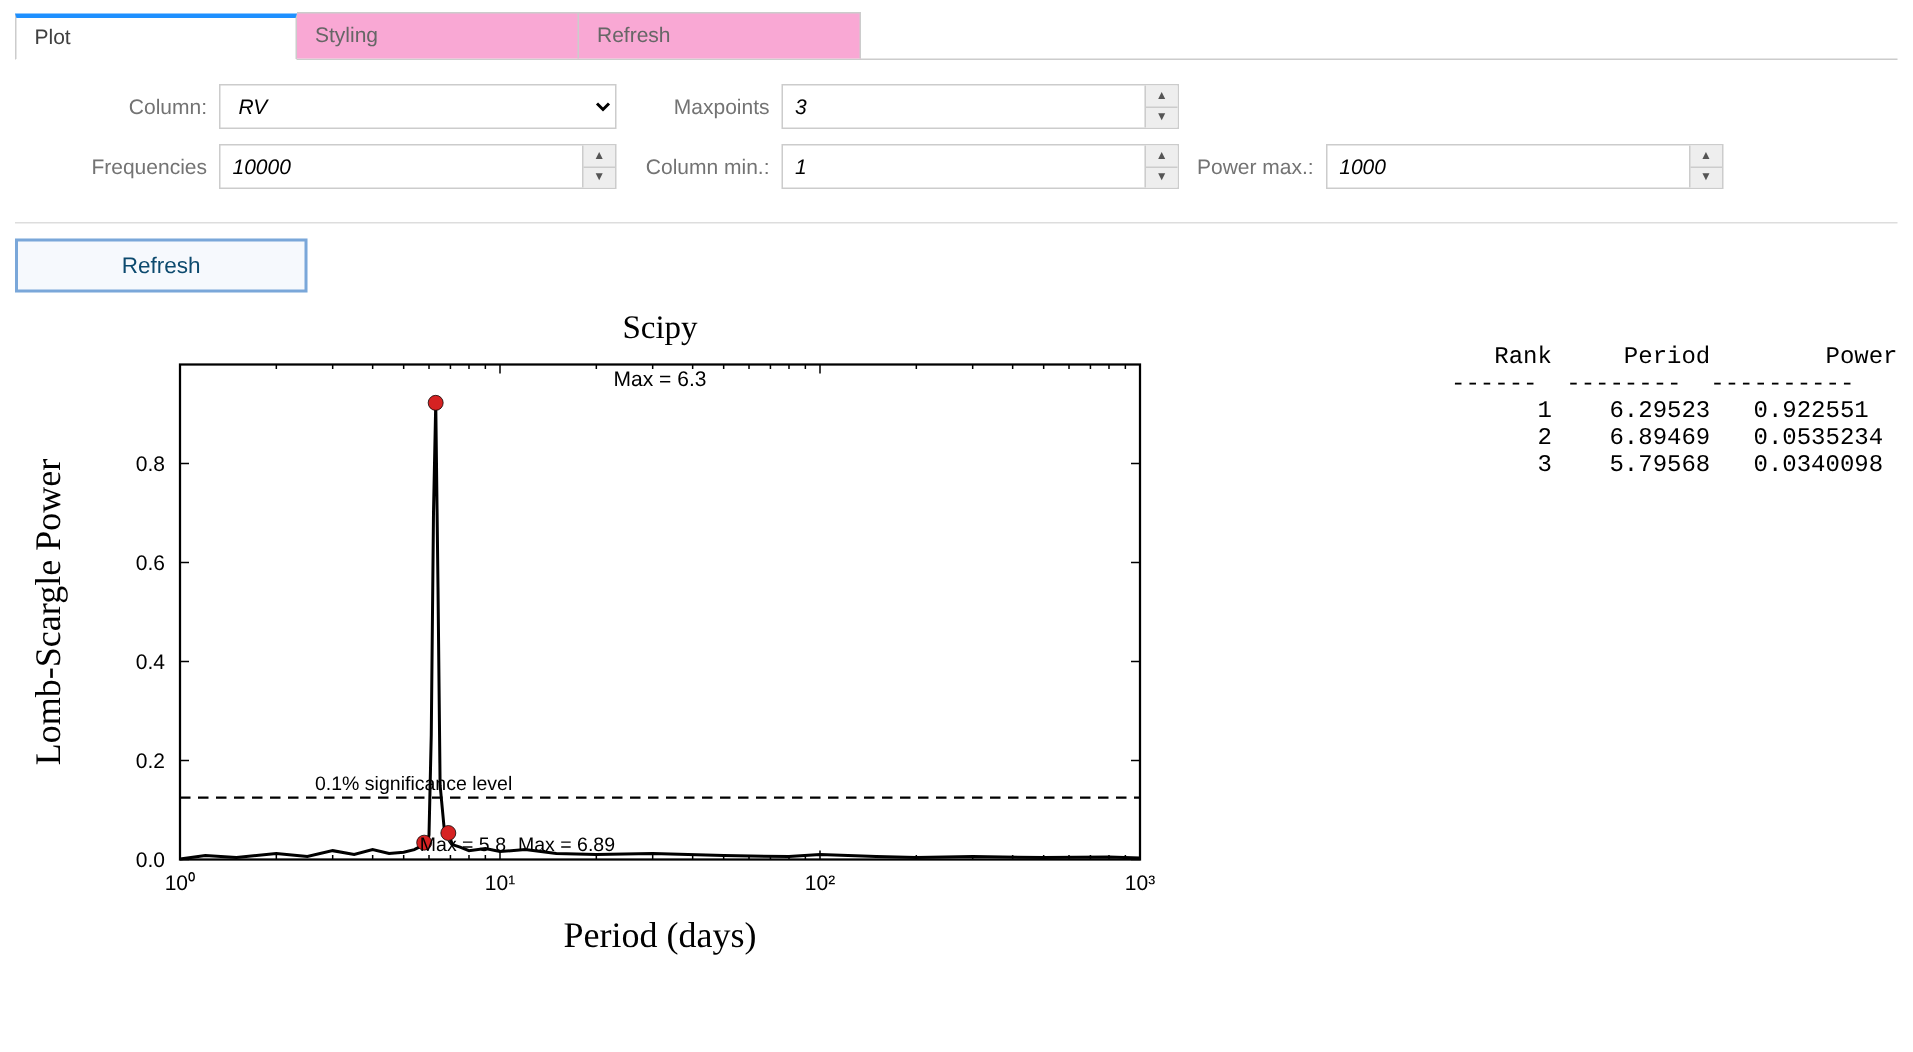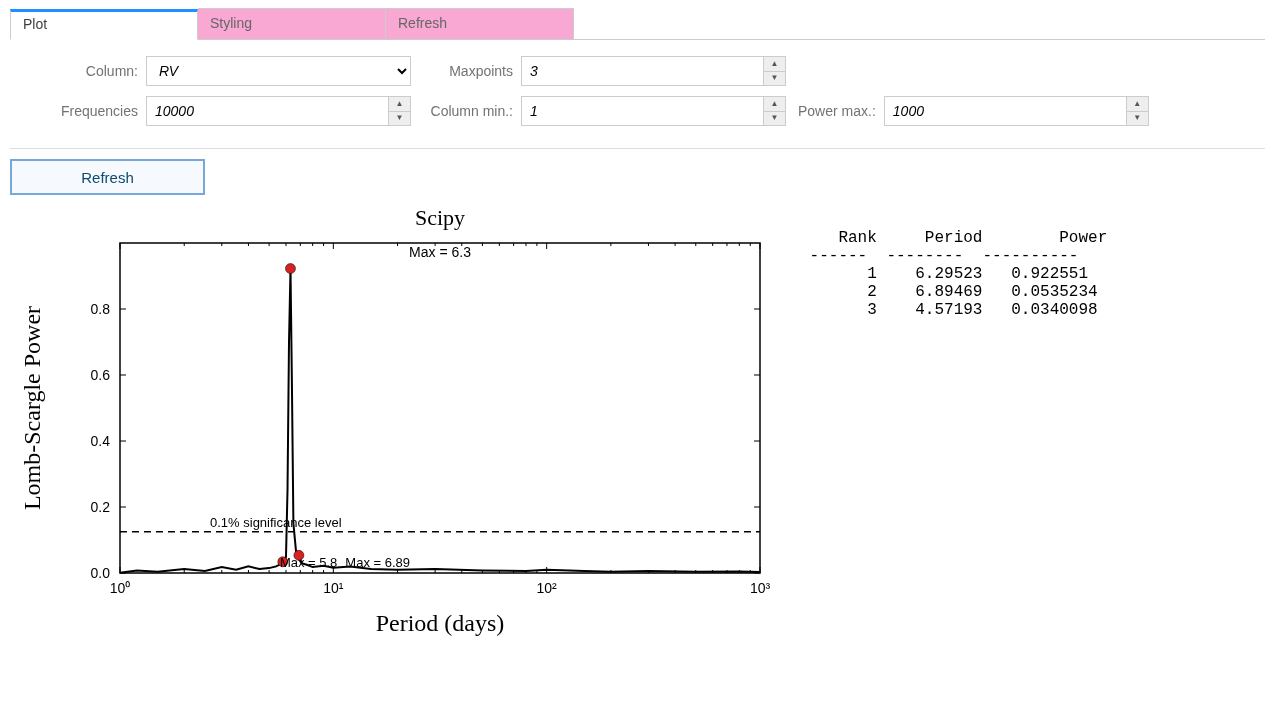--- a/index.html
+++ b/index.html
@@ -52,21 +52,21 @@
 
   hr.sep { border: none; border-top: 1px solid #ddd; margin: 14px 0 10px 0; }
 
   .refresh-btn {
     width: 195px; height: 36px; border: 2px solid #7aa7d9;
     background: #f6f9fd; color: #0c4a6e; font-size: 15px; cursor: pointer;
     margin-left: 0;
   }
 
   
-  .content { display: flex; gap: 30px; margin-top: 8px; align-items: flex-start; }
+  .content { display: flex; gap: 30px; margin-top: 8px; align-items: flex-start; justify-content: space-between; }
   .chart-box { width: 760px; }
   .chart-box svg { display: block; }
 
   .results {
     font-family: "Courier New", monospace; white-space: pre; font-size: 16px;
     padding-top: 10px; color: #000;
   }
 </style>
 </head>
 <body>
@@ -233,17 +233,17 @@
           <circle cx="272.7956050188923" cy="358.776766" r="5" fill="#d62222" stroke="#000" stroke-width="0.5"></circle>
           <text x="430" y="54" text-anchor="middle" font-size="14">Max = 6.3</text>
           <text x="335.3333333333333" y="364" font-size="13">Max = 6.89</text>
           <text x="327.3333333333333" y="364" text-anchor="end" font-size="13">Max = 5.8</text>
         </svg>
     </div>
     <pre class="results" id="results-pre">    Rank     Period        Power
  ------  --------  ----------
        1    6.29523   0.922551
        2    6.89469   0.0535234
-       3    4.57193   0.0340098
+       3    5.79568   0.0340098
 </pre>
   </div>
 
 </div>
 
 </body></html>

